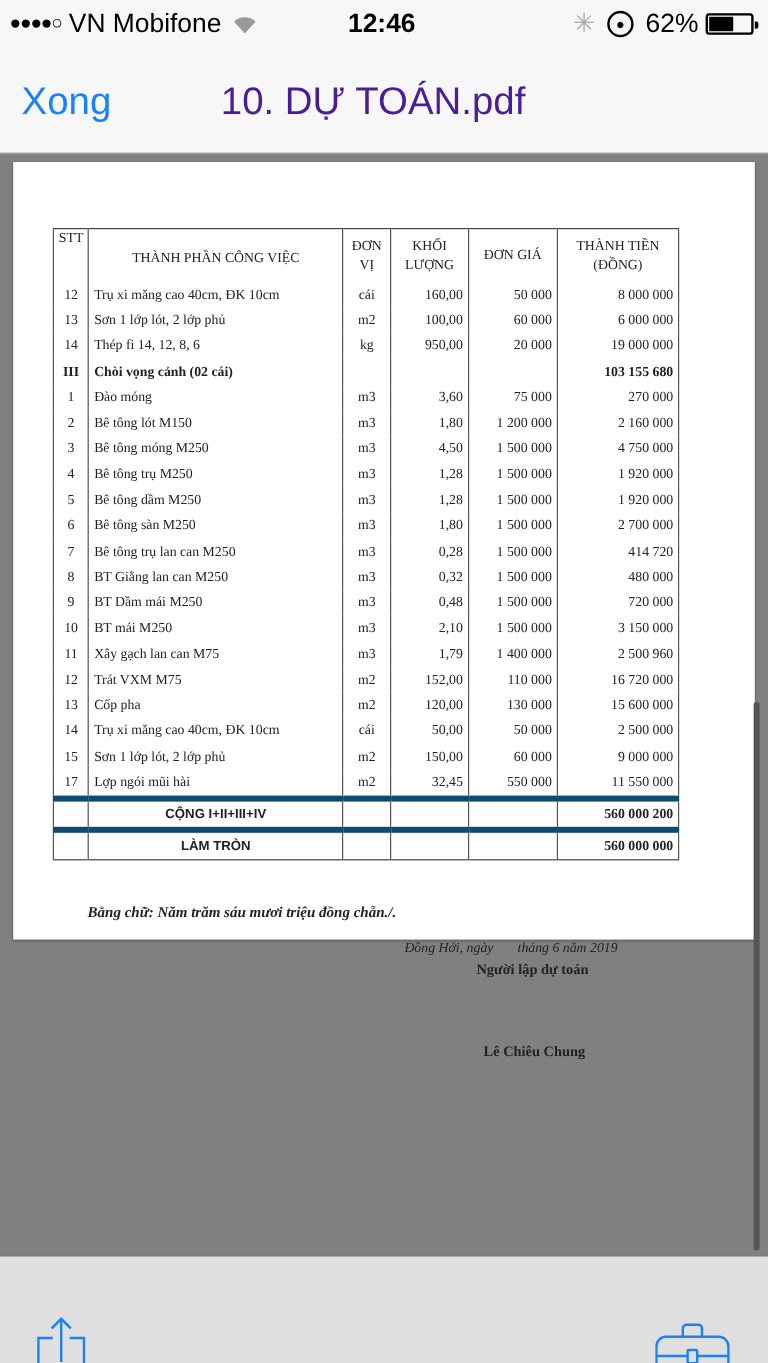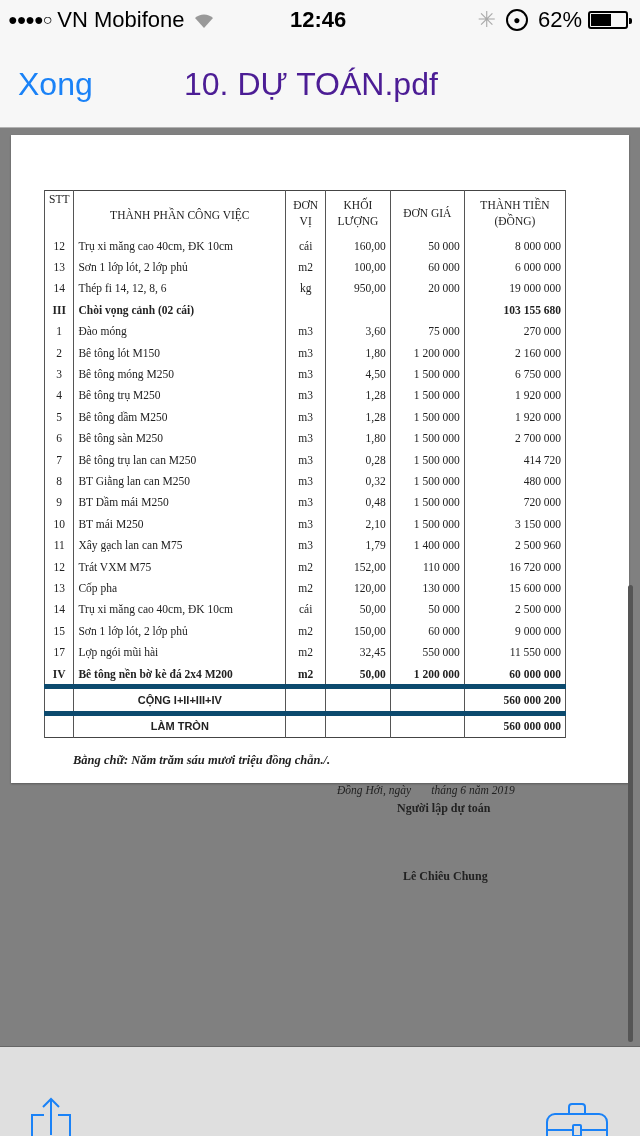--- a/index.html
+++ b/index.html
@@ -129,21 +129,21 @@
             <td class="num">1,80</td>
             <td class="num">1 200 000</td>
             <td class="num">2 160 000</td>
           </tr>
           <tr>
             <td class="stt">3</td>
             <td class="desc">Bê tông móng M250</td>
             <td class="unit">m3</td>
             <td class="num">4,50</td>
             <td class="num">1 500 000</td>
-            <td class="num">6 750 000</td>
+            <td class="num">4 750 000</td>
           </tr>
           <tr>
             <td class="stt">4</td>
             <td class="desc">Bê tông trụ M250</td>
             <td class="unit">m3</td>
             <td class="num">1,28</td>
             <td class="num">1 500 000</td>
             <td class="num">1 920 000</td>
           </tr>
           <tr>
@@ -234,28 +234,20 @@
             <td class="num">60 000</td>
             <td class="num">9 000 000</td>
           </tr>
           <tr>
             <td class="stt">17</td>
             <td class="desc">Lợp ngói mũi hài</td>
             <td class="unit">m2</td>
             <td class="num">32,45</td>
             <td class="num">550 000</td>
             <td class="num">11 550 000</td>
-          </tr>
-          <tr class="bold">
-            <td class="stt">IV</td>
-            <td class="desc">Bê tông nền bờ kè đá 2x4 M200</td>
-            <td class="unit">m2</td>
-            <td class="num">50,00</td>
-            <td class="num">1 200 000</td>
-            <td class="num">60 000 000</td>
           </tr>
           <tr class="total">
             <td class="stt"></td>
             <td class="lbl">CỘNG I+II+III+IV</td>
             <td class="unit"></td>
             <td class="num"></td>
             <td class="num"></td>
             <td class="num">560 000 200</td>
           </tr>
           <tr class="total">

